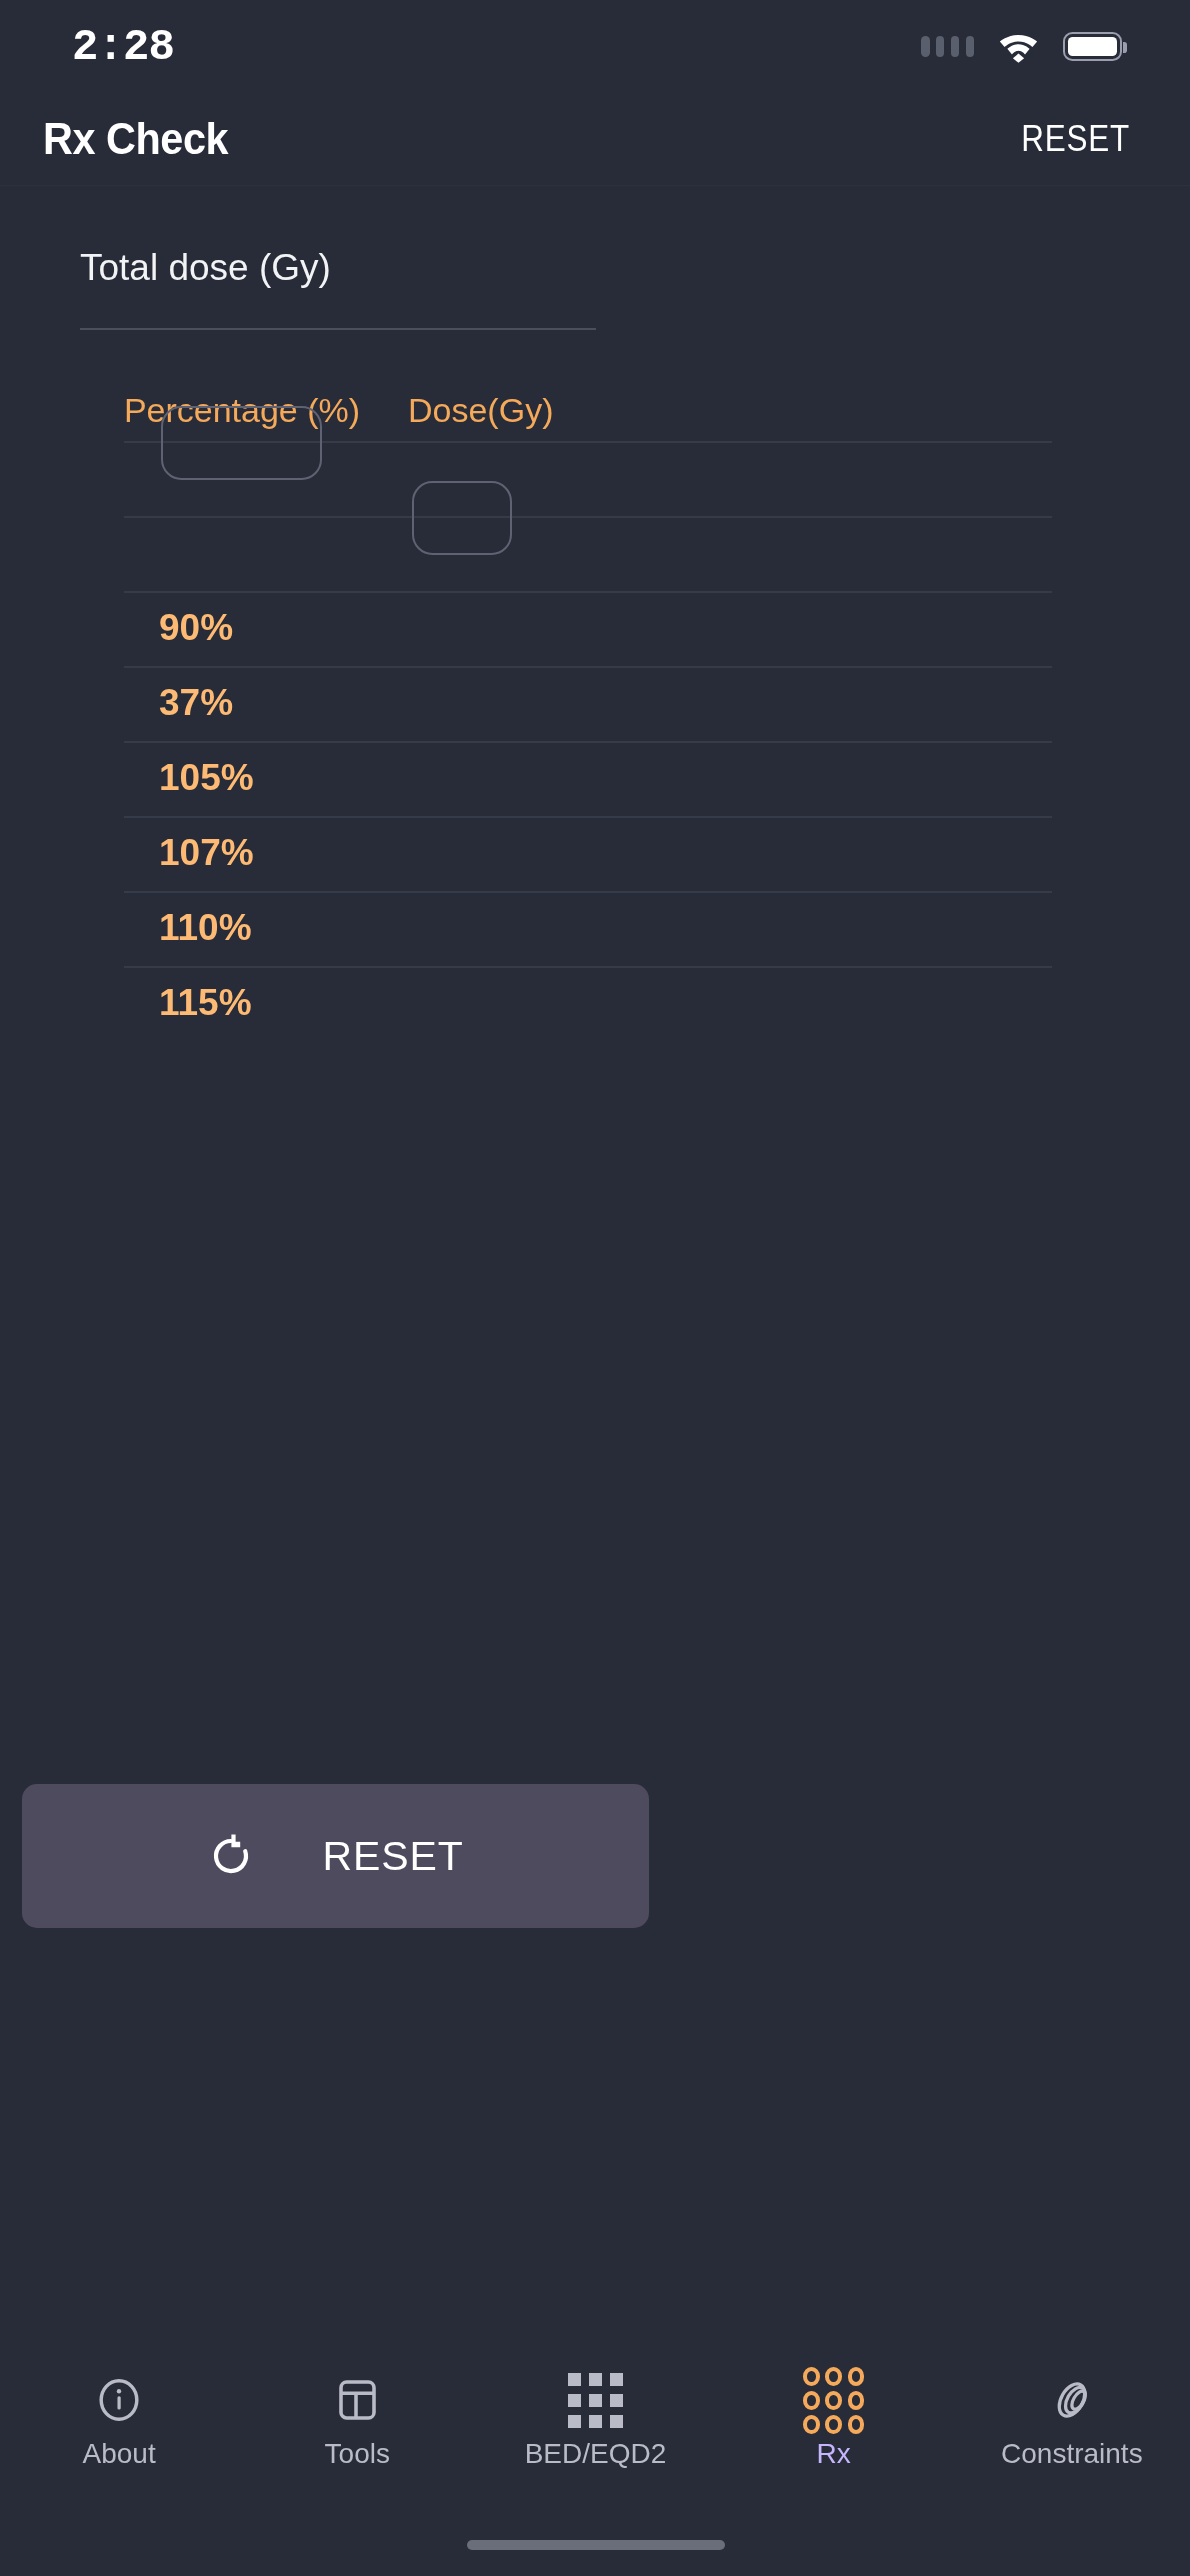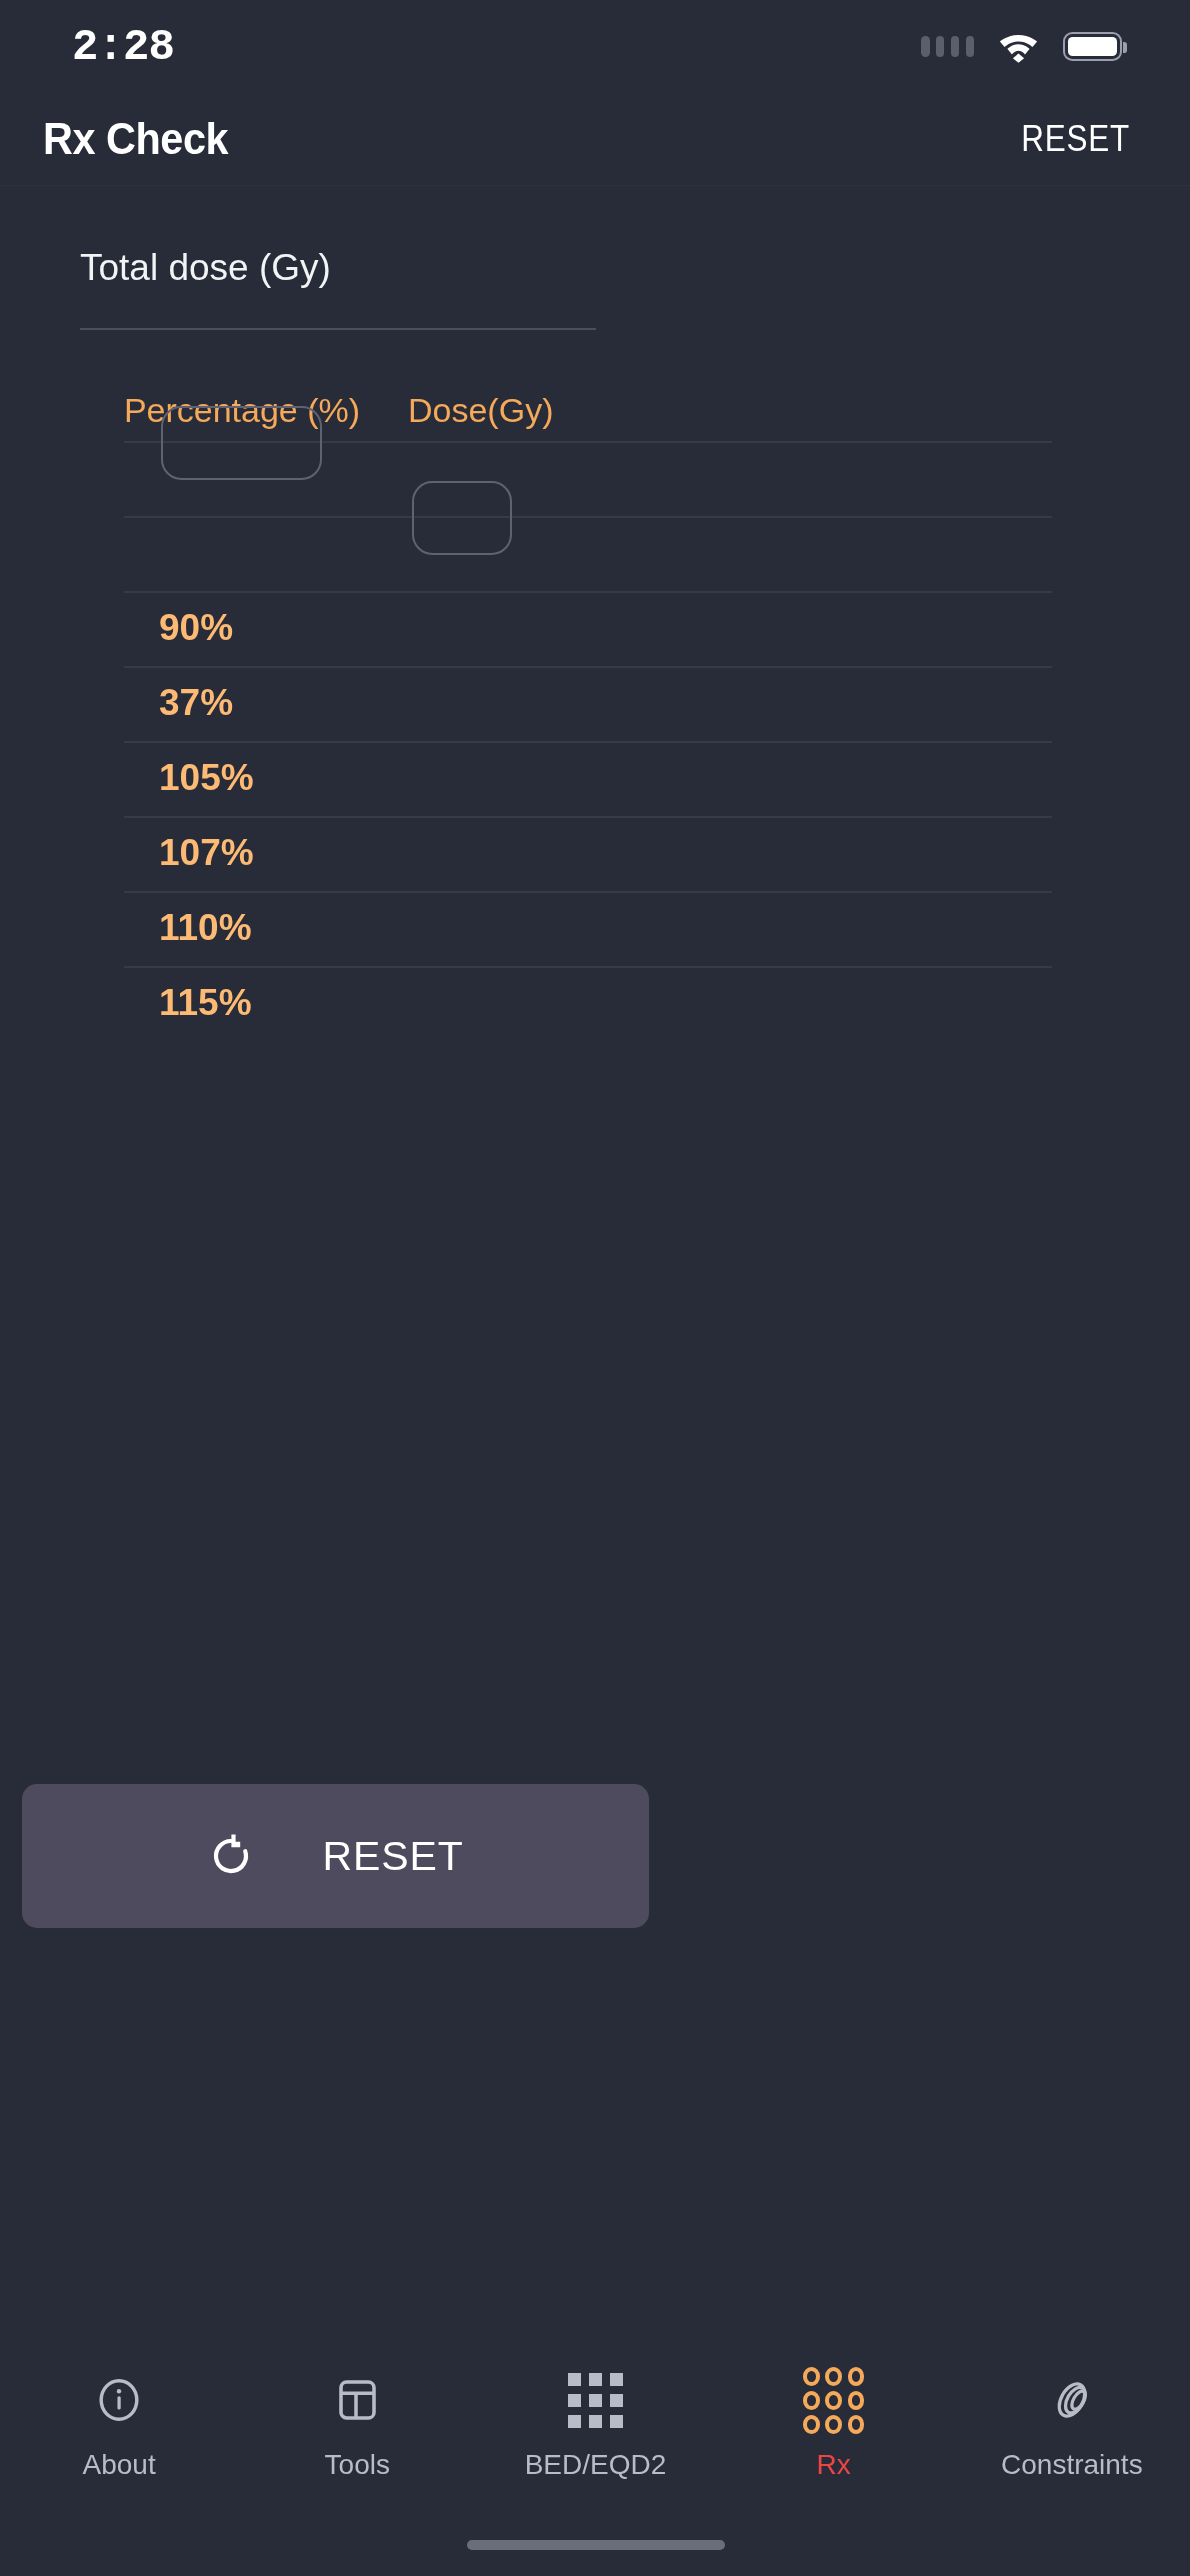--- a/index.html
+++ b/index.html
@@ -165,29 +165,29 @@
     display:flex;
     align-items:flex-start;
     justify-content:space-around;
     padding-top:7.4px;
   }
   .tab {
     width:237px;
     display:flex;
     flex-direction:column;
     align-items:center;
-    gap:24px;
+    gap:13px;
     cursor:pointer;
   }
   .tab .tab-label {
     font-size:28px;
     color:#b9bcc6;
     font-weight:400;
   }
-  .tab.active .tab-label { color:#ef4444; }
+  .tab.active .tab-label { color:#c4b5fd; }
   .tab-icon { height:50px; display:flex; align-items:center; justify-content:center; }
 
   .grid-ic { display:grid; grid-template-columns:repeat(3,13px); gap:8.3px; }
   .grid-ic i { display:block; width:13px; height:13px; background:#b9bcc6; }
   .grid-ic.rings i {
     width:16.7px; height:18.5px; background:transparent;
     border:4.6px solid #f5a95a; border-radius:50%;
   }
   .grid-ic.rings { grid-template-columns:repeat(3,16.7px); gap:5.6px; }
 

